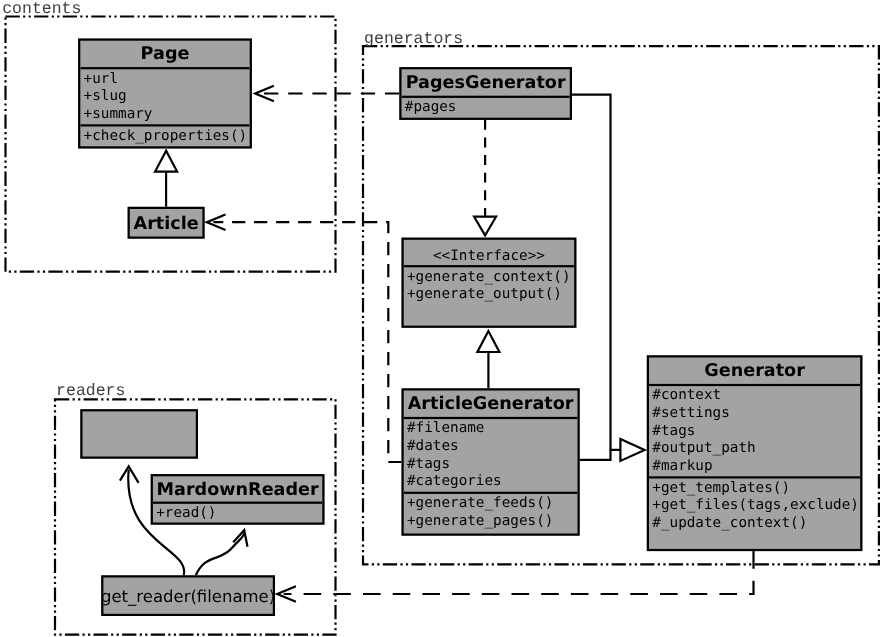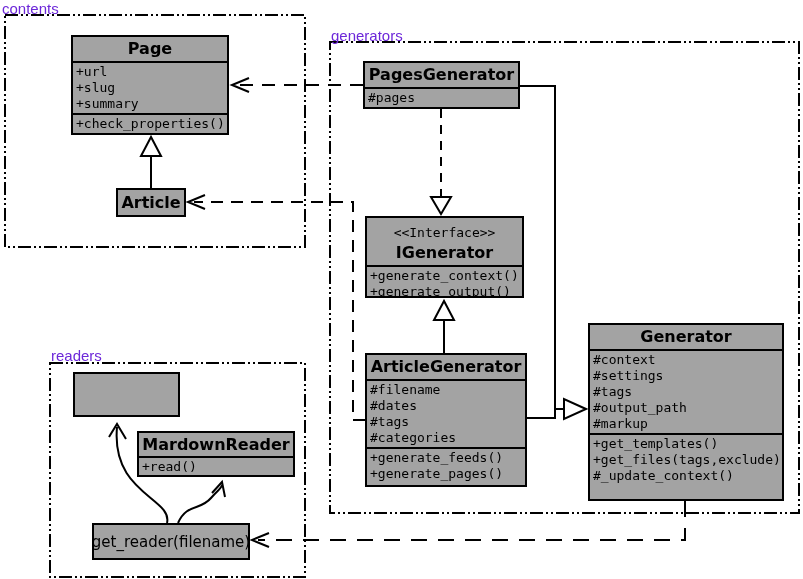--- a/index.html
+++ b/index.html
@@ -4,21 +4,21 @@
 <style>
   html,body { margin:0; padding:0; background:#fff; }
   #canvas {
     position:relative; width:803px; height:579px; background:#ffffff;
     font-family:"DejaVu Sans", sans-serif; color:#000;
   }
   #connector-layer { position:absolute; left:0; top:0; z-index:1; }
 
   .pkg-label {
     position:absolute; z-index:2; font-size:15px; line-height:15px;
-    font-family:Liberation Sans, sans-serif; color:#6d28d9; white-space:nowrap;
+    font-family:Liberation Mono, monospace; color:#404040; white-space:nowrap;
   }
 
   .uml {
     position:absolute; z-index:2; box-sizing:border-box;
     background:#a3a3a3; border:2px solid #000; overflow:hidden;
   }
   .uml .title {
     font-family:"DejaVu Sans", sans-serif; font-weight:bold; font-size:16px;
     text-align:center; line-height:24px; height:24px; white-space:nowrap;
   }
@@ -117,21 +117,20 @@
 
   <div class="uml" style="left:363px;top:61px;width:157px;height:48px;">
     <div class="title">PagesGenerator</div>
     <div class="sec">
       <div class="ln">#pages</div>
     </div>
   </div>
 
   <div class="uml" style="left:365px;top:216px;width:159px;height:82px;">
     <div class="stereo">&lt;&lt;Interface&gt;&gt;</div>
-    <div class="title">IGenerator</div>
     <div class="sec">
       <div class="ln">+generate_context()</div>
       <div class="ln">+generate_output()</div>
     </div>
   </div>
 
   <div class="uml" style="left:365px;top:353px;width:162px;height:134px;">
     <div class="title">ArticleGenerator</div>
     <div class="sec">
       <div class="ln">#filename</div>

